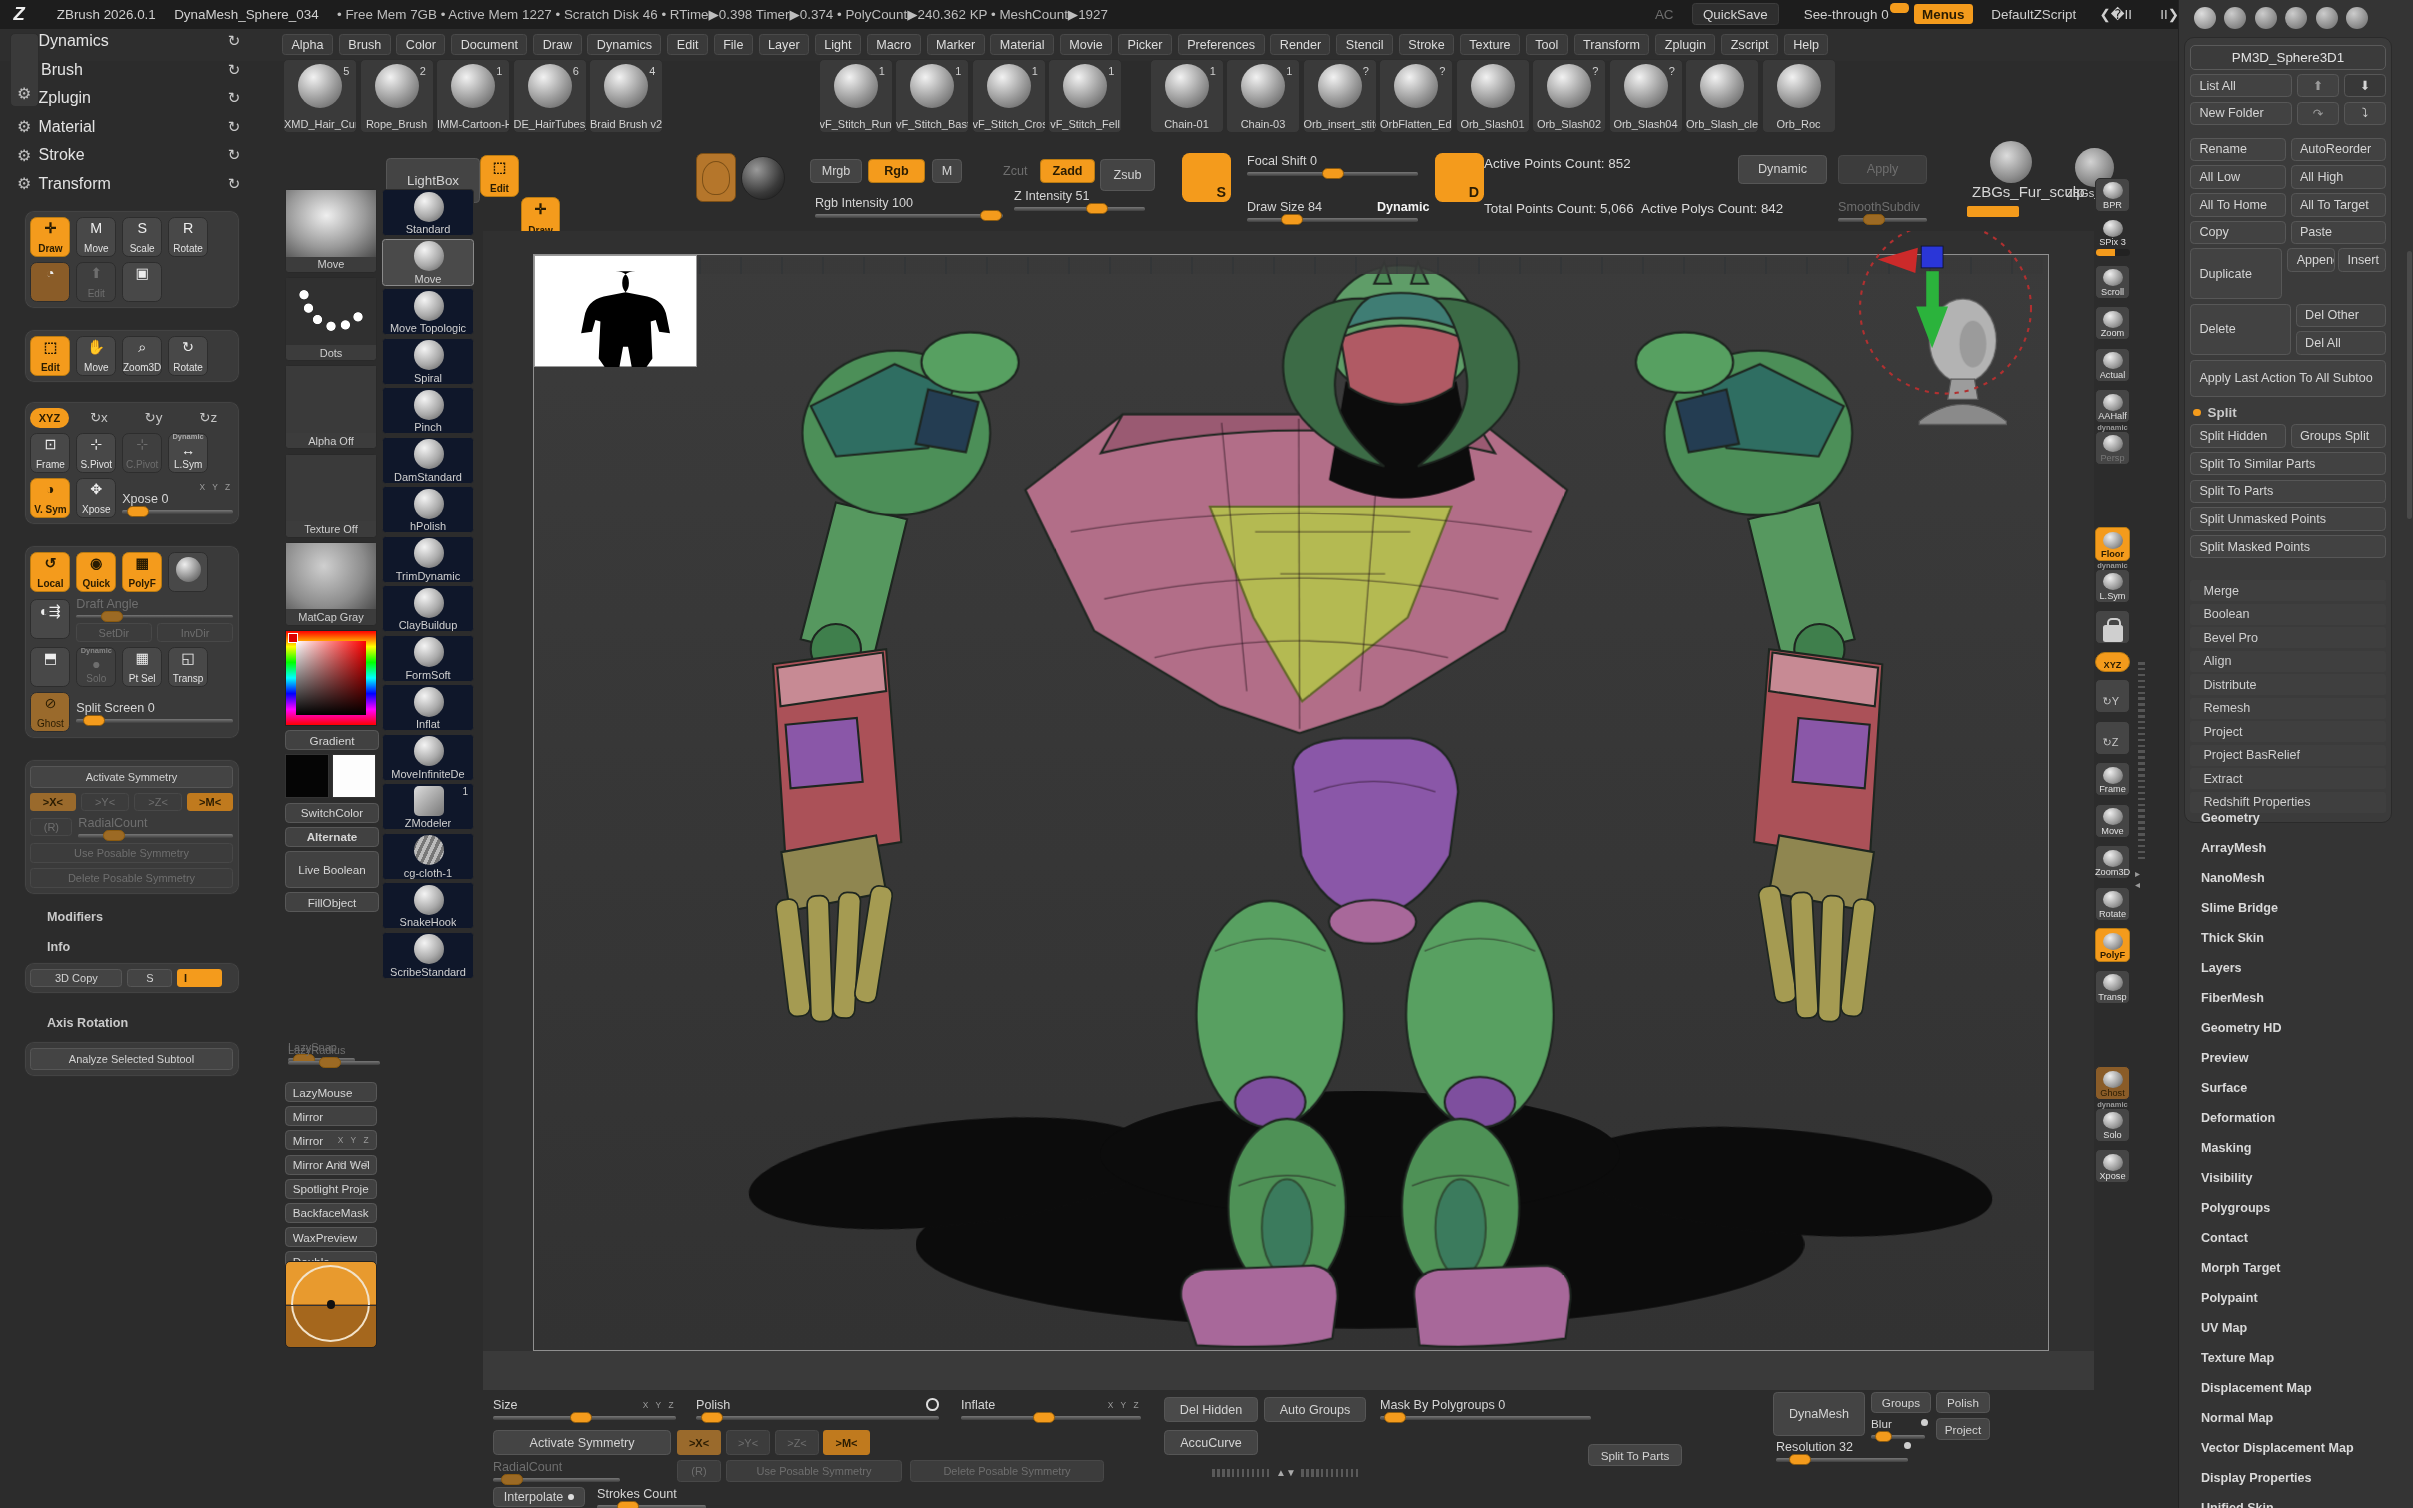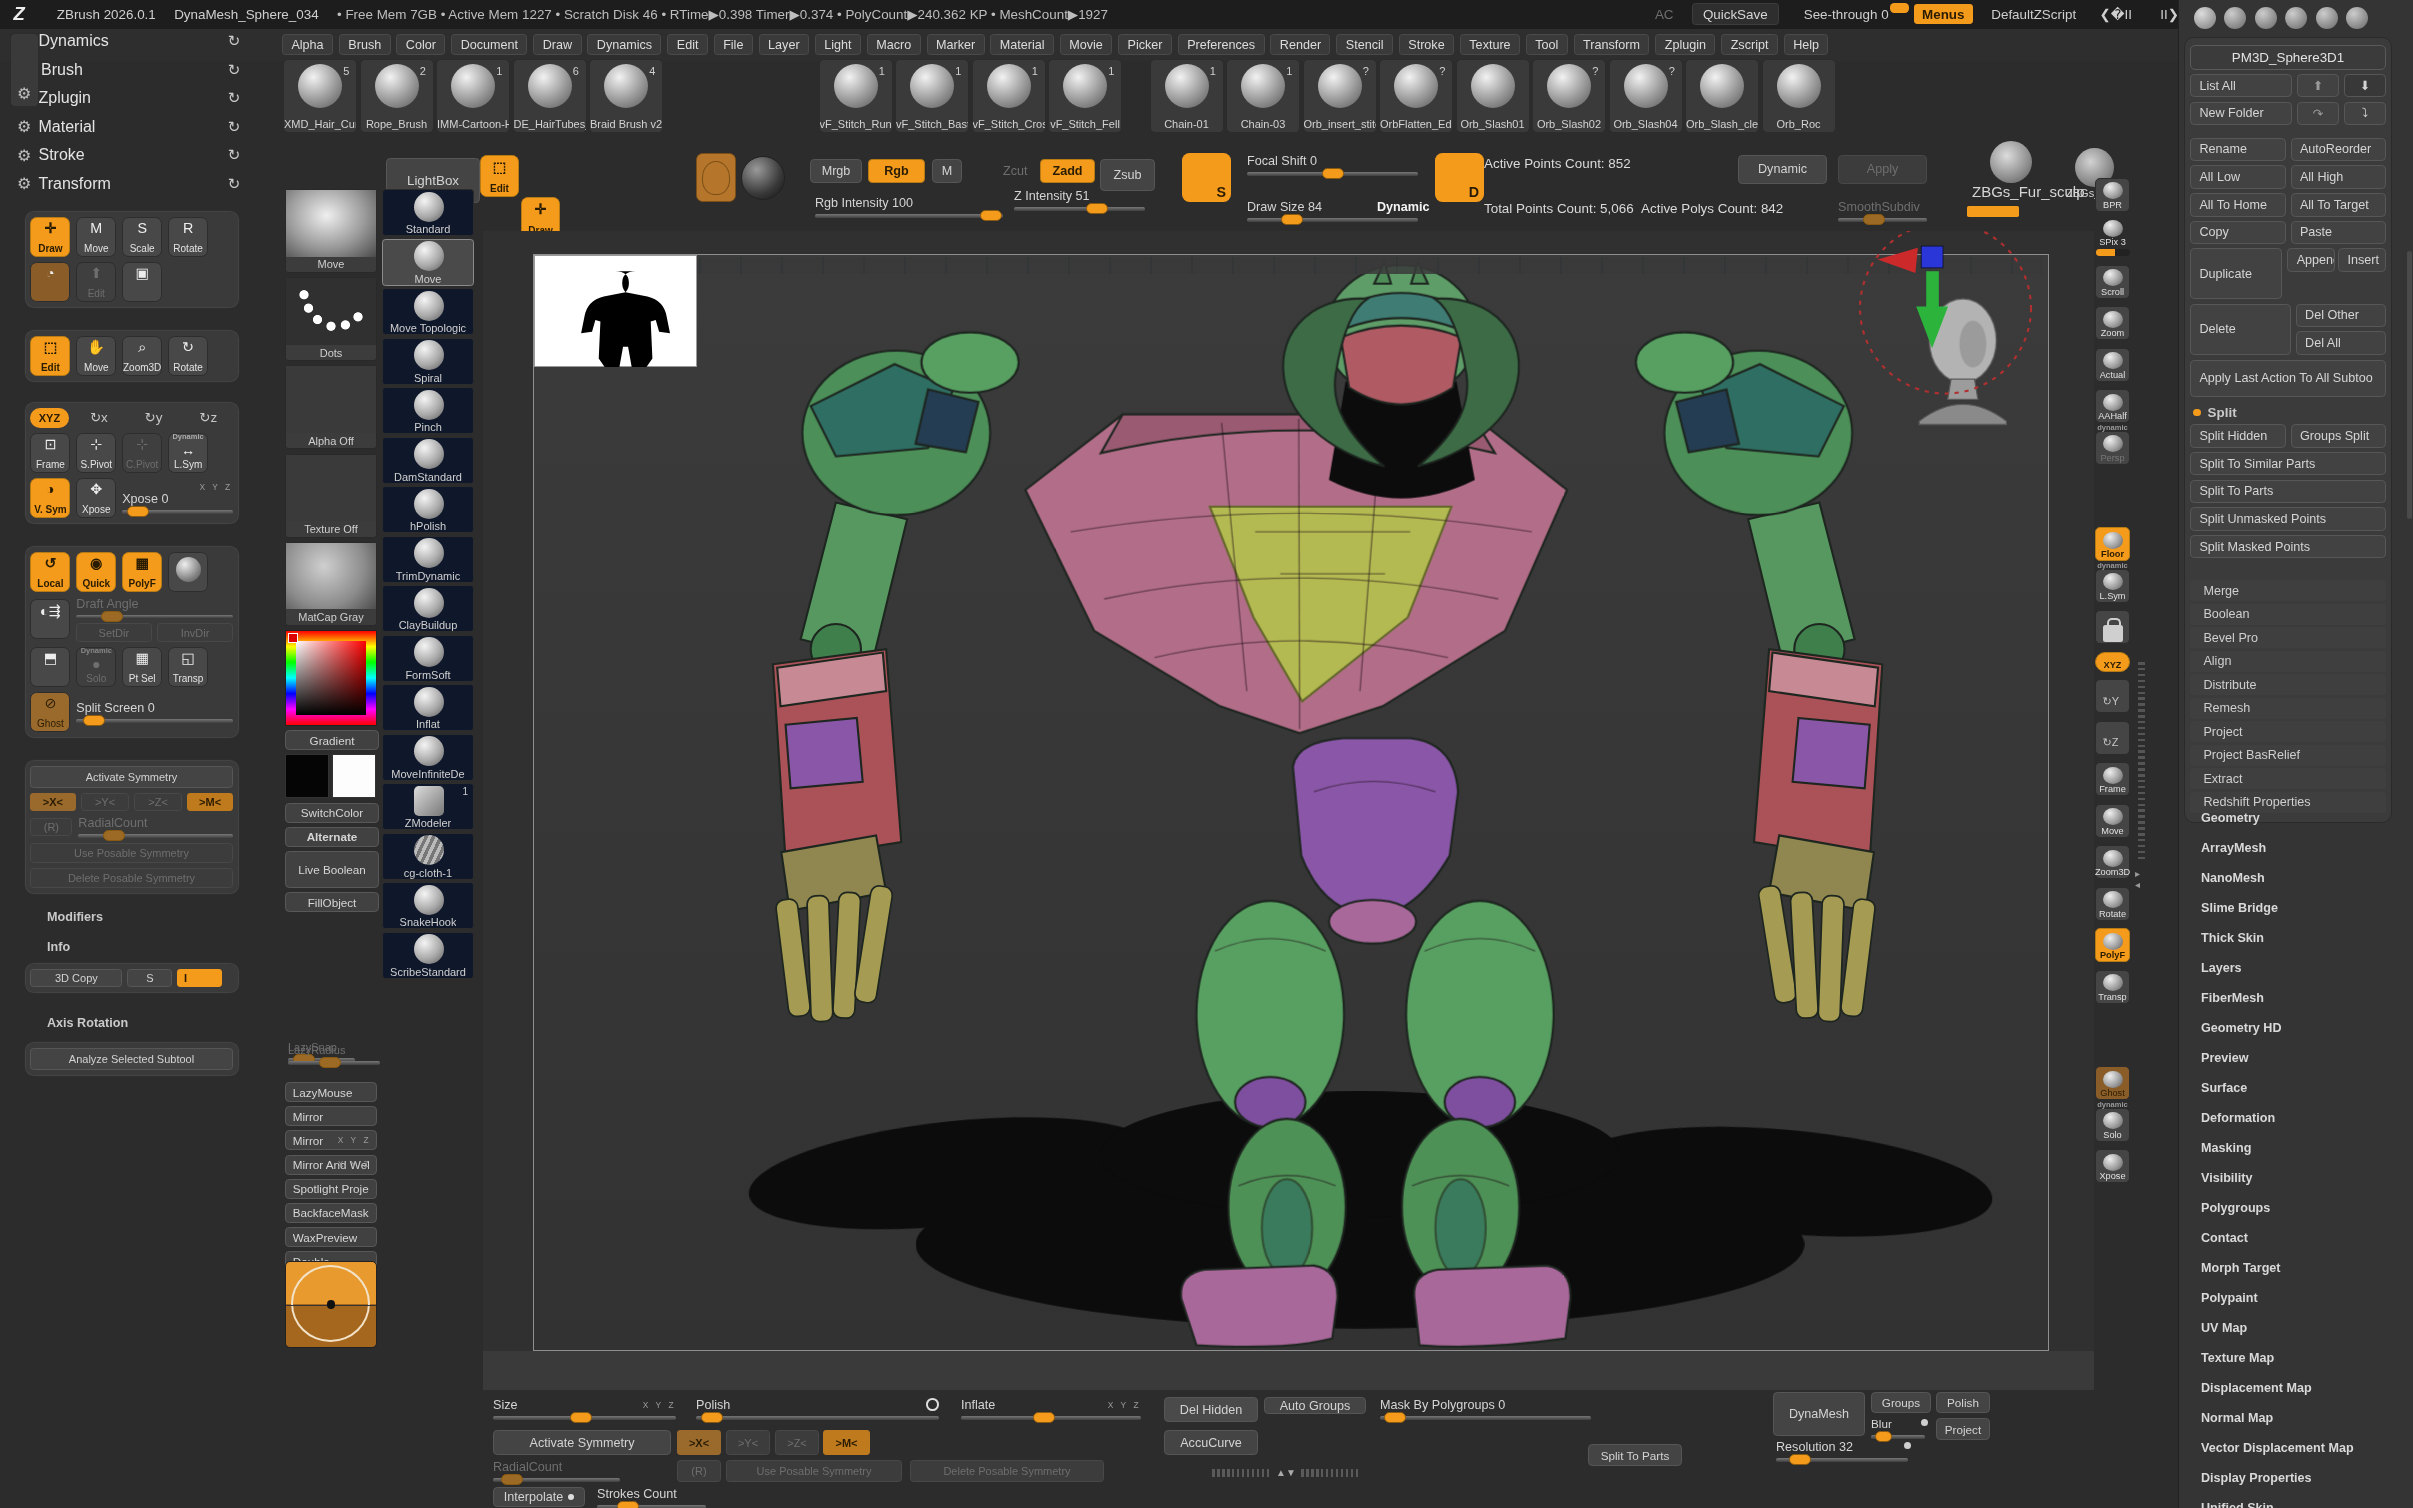--- a/index.html
+++ b/index.html
@@ -1157,21 +1157,21 @@
       </span>
   </div>
   <div class="abs sl" style="left:961px;top:1398px;width:180px">
     <span class="lab">Inflate</span>
     <span class="minitxt" style="position:absolute;right:0;top:1.7px">X Y Z</span>
     <span class="tr" style="display:block">
         <span class="kn" style="left:40%"></span>
       </span>
   </div>
   <div class="abs b" style="left:1164px;top:1397px;width:94px;height:25px;background:#4a4a4a">Del Hidden</div>
-  <div class="abs b" style="left:1264px;top:1397px;width:102px;height:17px">Auto Groups</div>
+  <div class="abs b" style="left:1264px;top:1397px;width:102px;height:25px">Auto Groups</div>
   <div class="abs sl" style="left:1380px;top:1398px;width:211px"><span class="lab">Mask By Polygroups 0</span><span class="tr" style="display:block">
         <span class="kn" style="left:2%"></span>
       </span></div>
   <div class="abs b" style="left:493px;top:1430px;width:178px;height:25px">Activate Symmetry</div>
   <div class="abs smbtn bb" style="left:677px;top:1430px;width:44px;height:25px">&gt;X&lt;</div>
   <div class="abs smbtn b dim" style="left:726px;top:1430px;width:44px;height:25px">&gt;Y&lt;</div>
   <div class="abs smbtn b dim" style="left:775px;top:1430px;width:44px;height:25px">&gt;Z&lt;</div>
   <div class="abs smbtn bb" style="left:823px;top:1430px;width:47px;height:25px;background:#c07a1e">&gt;M&lt;</div>
   <div class="abs b" style="left:1164px;top:1430px;width:94px;height:25px">AccuCurve</div>
   <div class="abs sl dim brown" style="left:493px;top:1460px;width:127px"><span class="lab">RadialCount</span><span class="tr" style="display:block">

